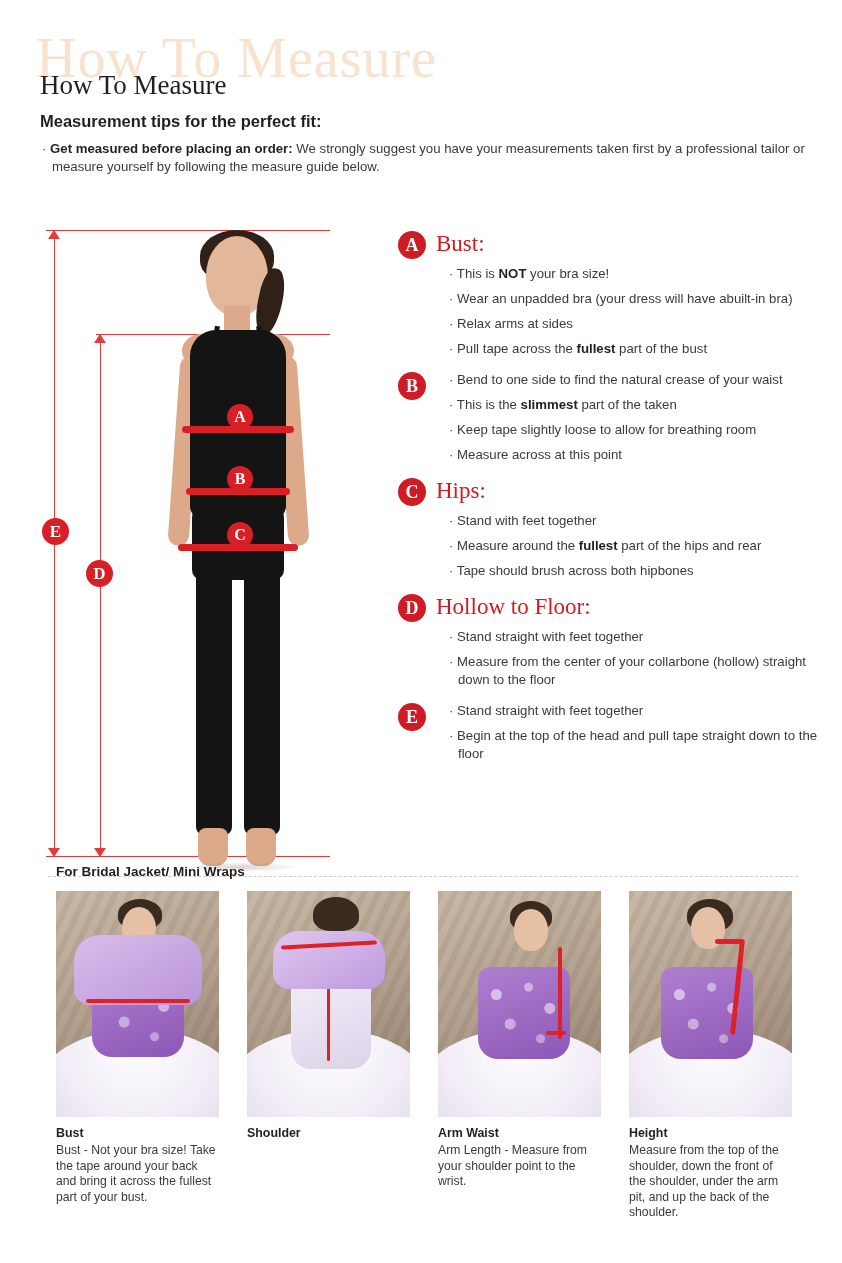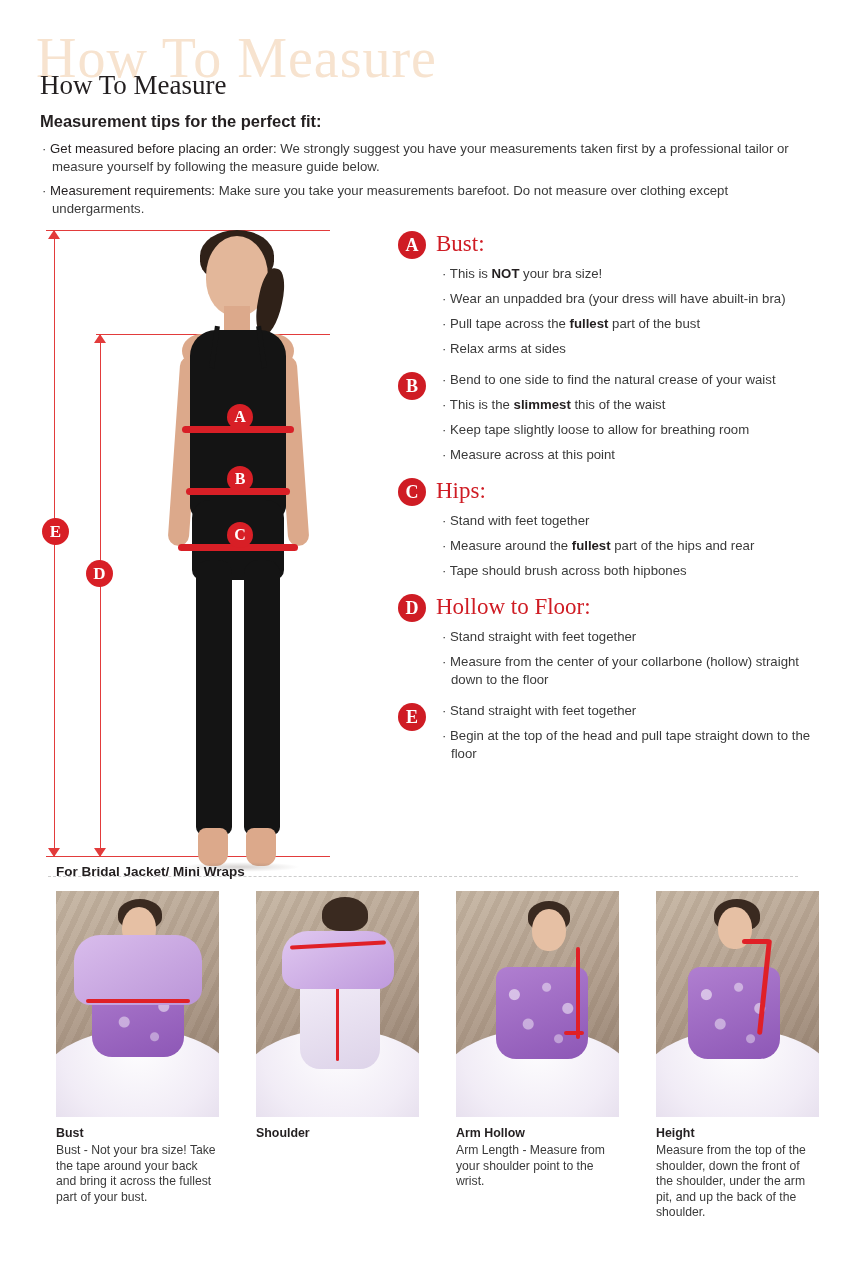--- a/index.html
+++ b/index.html
@@ -58,21 +58,21 @@
   }
   .tip-line {
     font-size: 13.2px;
     line-height: 18px;
     color: #3a3a3a;
     margin: 0 0 6px 0;
     padding-left: 12px;
     text-indent: -10px;
   }
   .tip-line .bullet { color: #3a3a3a; }
-  .tip-line b { font-weight: normal; color: #231f20; }
+  .tip-line b { font-weight: bold; color: #231f20; }
 
   
   .figure-area {
     position: absolute;
     left: 0;
     top: 222px;
     width: 842px;
     height: 650px;
   }
 
@@ -274,21 +274,21 @@
     font-size: 23px;
     color: #cf1c24;
     margin: 0 0 7px 0;
     line-height: 28px;
     font-weight: normal;
   }
   .lt-item {
     font-size: 13.2px;
     line-height: 18px;
     color: #3a3a3a;
-    margin: 0 0 7px 4px;
+    margin: 0 0 7px 11px;
     padding-left: 11px;
     text-indent: -9px;
   }
   .lt-item b { font-weight: bold; color: #231f20; }
 
   
   .divider {
     position: absolute;
     left: 48px;
     top: 876px;
@@ -304,21 +304,21 @@
     width: 740px;
   }
   .bottom h3 {
     font-size: 13.5px;
     margin: 0 0 12px 0;
     font-weight: bold;
     color: #231f20;
   }
   .cards {
     display: flex;
-    gap: 37px;
+    gap: 28px;
   }
   .card { width: 163px; }
   .photo {
     width: 163px;
     height: 226px;
     position: relative;
     overflow: hidden;
     background: #d8cfc4;
   }
   
@@ -404,25 +404,20 @@
 
 <div class="tips">
   <h2>Measurement tips for the perfect fit:</h2>
 
   <p class="tip-line">
     <span class="bullet">·</span>
     <b>Get measured before placing an order:</b>
     <span>We strongly suggest you have your measurements taken first by a professional tailor or measure yourself by following the measure guide below.</span>
   </p>
 
-  <p class="tip-line">
-    <span class="bullet">·</span>
-    <b>Measurement requirements:</b>
-    <span>Make sure you take your measurements barefoot. Do not measure over clothing except undergarments.</span>
-  </p>
 </div>
 
 <div class="figure-area">
 
   <div class="hline" style="left:46px; top:8px; width:284px;"></div>
   <div class="hline" style="left:46px; top:634px; width:284px;"></div>
   <div class="vline" style="left:54px; top:8px; height:626px;"></div>
 
   <div class="hline" style="left:96px; top:112px; width:234px;"></div>
   <div class="vline" style="left:100px; top:112px; height:522px;"></div>
@@ -468,34 +463,34 @@
     <div class="lt-block">
       <div class="lt-badge">A</div>
       <p class="lt-title">Bust:</p>
       <p class="lt-item">·
         <span>This is </span><b>NOT</b><span> your bra size!</span>
       </p>
       <p class="lt-item">·
         <span>Wear an unpadded bra (your dress will have abuilt-in bra)</span><b></b><span></span>
       </p>
       <p class="lt-item">·
+        <span>Relax arms at sides</span><b></b><span></span>
+      </p>
+      <p class="lt-item">·
         <span>Pull tape across the </span><b>fullest</b><span> part of the bust</span>
-      </p>
-      <p class="lt-item">·
-        <span>Relax arms at sides</span><b></b><span></span>
       </p>
     </div>
 
     <div class="lt-block">
       <div class="lt-badge">B</div>
       <p class="lt-item">·
         <span>Bend to one side to find the natural crease of your waist</span><b></b><span></span>
       </p>
       <p class="lt-item">·
-        <span>This is the </span><b>slimmest</b><span> this of the waist</span>
+        <span>This is the </span><b>slimmest</b><span> part of the taken</span>
       </p>
       <p class="lt-item">·
         <span>Keep tape slightly loose to allow for breathing room</span><b></b><span></span>
       </p>
       <p class="lt-item">·
         <span>Measure across at this point</span><b></b><span></span>
       </p>
     </div>
 
     <div class="lt-block">
@@ -580,21 +575,21 @@
         <div class="ph-wall"></div>
         <div class="ph-skirt"></div>
         <div class="ph-bodice" style="left:40px; top:76px;">
             <div class="ph-lace"></div>
           </div>
         <div class="ph-hair" style="left:72px; top:10px; width:42px; height:30px;"></div>
         <div class="ph-head" style="left:76px; top:18px;"></div>
         <div class="ph-redline" style="left:120px; top:56px; width:4px; height:92px;"></div>
         <div class="ph-redline" style="left:108px; top:140px; width:20px; height:4px;"></div>
       </div>
-      <p class="card-title">Arm Hollow</p>
+      <p class="card-title">Arm Waist</p>
       <p class="card-text">Arm Length - Measure from your shoulder point to the wrist.</p>
     </div>
 
     <div class="card">
       <div class="photo">
         <div class="ph-bg"></div>
         <div class="ph-wall"></div>
         <div class="ph-skirt"></div>
         <div class="ph-bodice" style="left:32px; top:76px;">
             <div class="ph-lace"></div>

